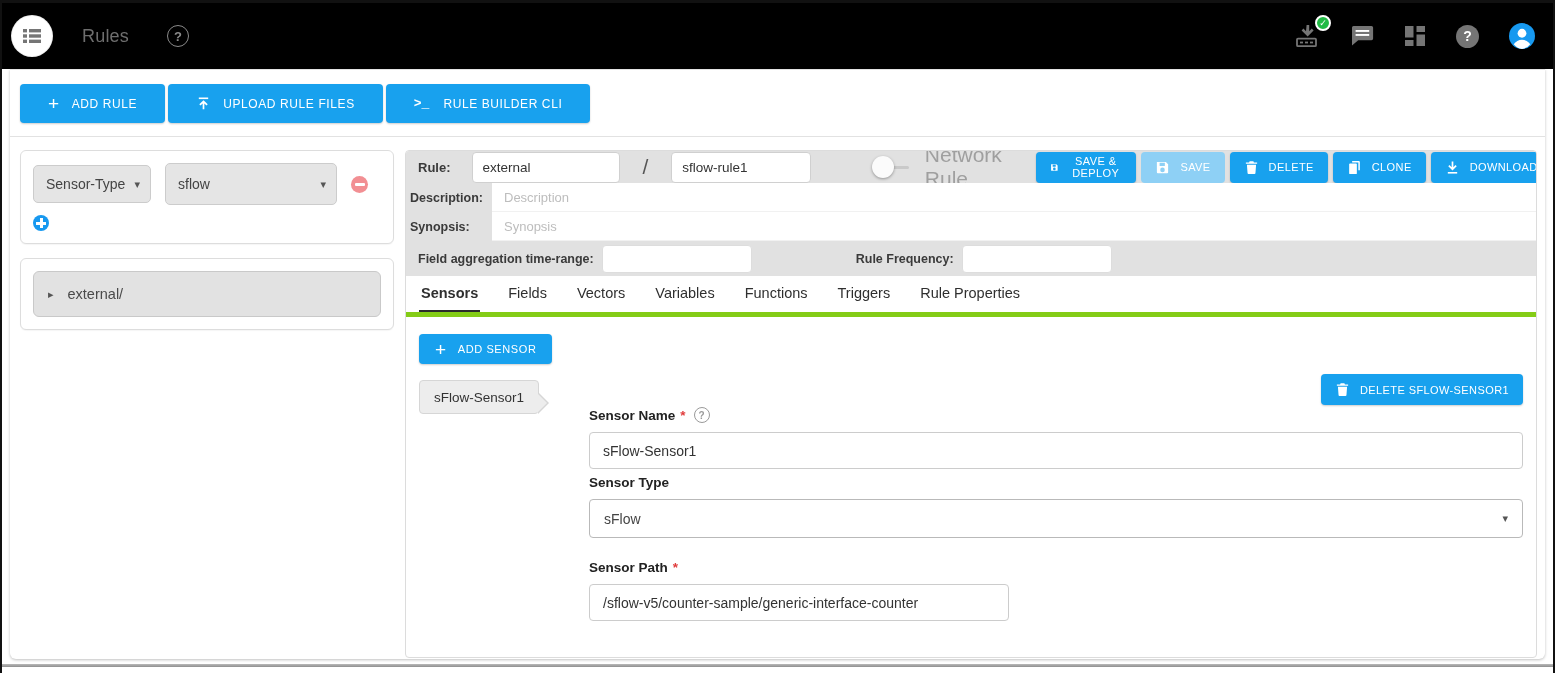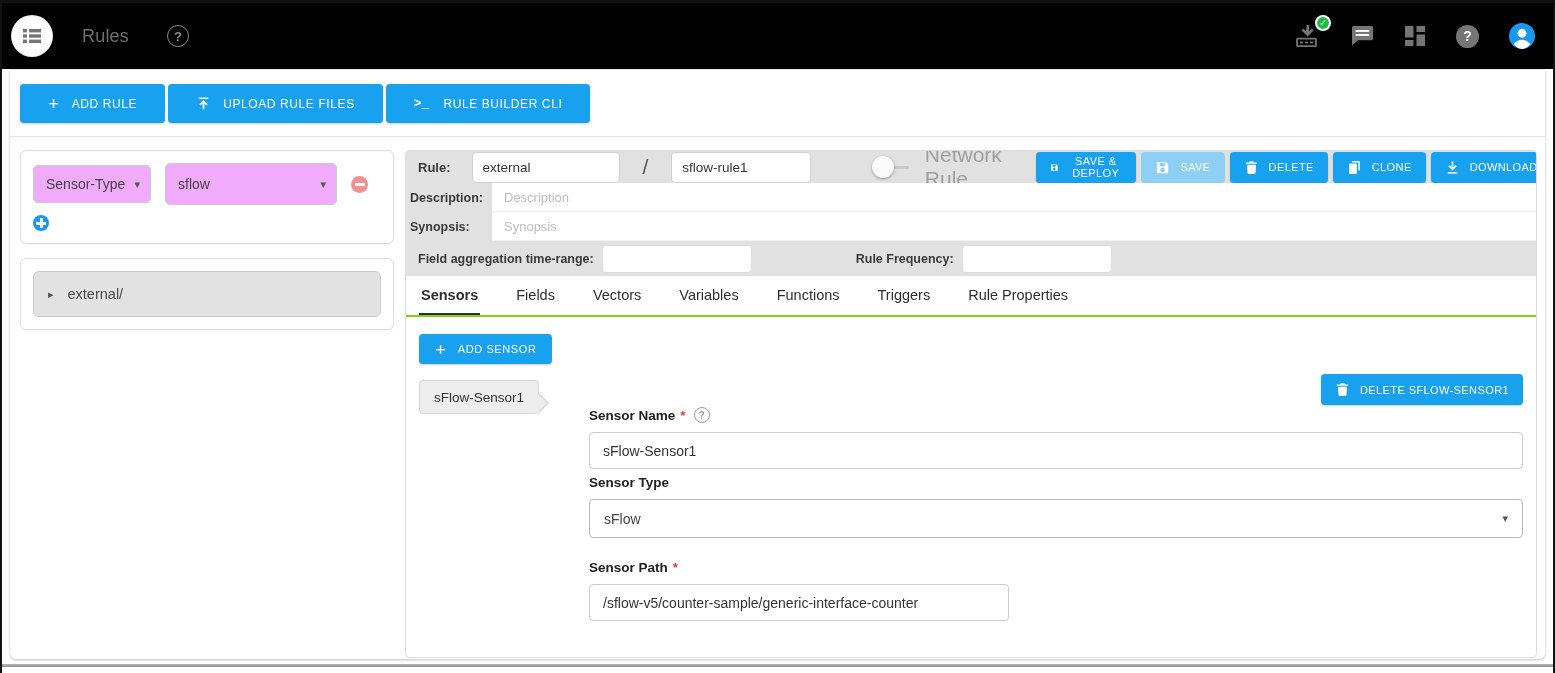--- a/index.html
+++ b/index.html
@@ -34,21 +34,21 @@
   .btn-lg { height:39px; padding:0 28px; }
   .plus-glyph { font-size:19px; font-weight:400; line-height:1; }
   .cli-glyph { font-family:"Liberation Mono", monospace; font-weight:bold; font-size:13px; letter-spacing:0; margin-right:2px;}
 
   
   .content { display:flex; align-items:flex-start; padding: 13px 8px 0 2px; height: 520px; }
   .left-col { width: 382px; flex:none; }
   .panel-card { background:#fff; border:1px solid #ddd; border-radius:6px; margin:0 0 14px 8px; padding:12px; box-shadow:0 1px 1px rgba(0,0,0,.04); }
   .selects-row { display:flex; align-items:center; gap:14px; }
   .fake-select { border:1px solid #ccc; border-radius:5px; height:38px; display:flex; align-items:center; justify-content:space-between;
-                 padding:0 10px 0 12px; font-size:14px; color:#444; cursor:pointer; background:#f0abfc; }
+                 padding:0 10px 0 12px; font-size:14px; color:#444; cursor:pointer; background:#e5e5e5; }
   .sel-type { width:118px; }
   .sel-value { width:172px; height:42px; }
   .caret { font-size:11px; color:#555; margin-left:8px; }
   .minus-circle { width:17px; height:17px; border-radius:50%; background:#f28f93; position:relative; cursor:pointer; flex:none; }
   .minus-circle::after { content:""; position:absolute; left:3.5px; top:7px; width:10px; height:3px; background:#fff; border-radius:1px; }
   .plus-circle { width:16px; height:16px; border-radius:50%; background:#1799f0; position:relative; cursor:pointer; margin-top:10px; }
   .plus-circle::before, .plus-circle::after { content:""; position:absolute; background:#fff; }
   .plus-circle::before { left:7px; top:3px; width:2.5px; height:10px; }
   .plus-circle::after { left:3px; top:7px; width:10px; height:2.5px; }
   .tree-item { background:#e2e2e2; border:1px solid #c9c9c9; border-radius:6px; height:46px; display:flex; align-items:center;
@@ -77,21 +77,21 @@
   .meta-label { background:#e1e1e1; width:86px; flex:none; display:flex; align-items:center; padding-left:4px;
                 font-size:12.5px; font-weight:bold; color:#3a3a3a; }
   .meta-input { flex:1; border:none; border-bottom:1px solid #f1f1f1; font-family:inherit; font-size:13px; padding:0 12px; color:#333; outline:none; }
   .meta-input::placeholder { color:#bdbdbd; }
 
   .agg-row { background:#e1e1e1; height:35px; display:flex; align-items:center; padding:0 12px; gap:8px; }
   .agg-row .lbl { font-size:12.5px; font-weight:bold; color:#3a3a3a; }
   .agg-input { width:150px; height:28px; border:1px solid #ddd; border-radius:4px; background:#fff; outline:none; font-family:inherit; font-size:13px; padding:0 8px;}
   .gap16 { width:88px; }
 
-  .tabs { display:flex; gap:34px; padding:0 13px; border-bottom:2px solid #84cc16; height:41px; }
+  .tabs { display:flex; gap:26px; padding:0 13px; border-bottom:5px solid #84cc16; height:41px; }
   .tab { font-size:14.5px; color:#2f2f2f; display:flex; align-items:center; padding:0 2px; cursor:pointer; border-bottom:2px solid transparent; }
   .tab.active { font-weight:bold; border-bottom-color:#2b2b2b; }
 
   .tab-body { padding:17px 13px 0 13px; }
   .btn-addsensor { height:30px; padding:0 16px; font-size:11px; gap:11px; }
   .sensor-layout { display:flex; margin-top:10px; }
   .sensor-rail { width:145px; flex:none; padding-top:6px; }
   .sensor-item { position:relative; height:34px; background:#ededed; border:1px solid #d6d6d6; border-radius:4px;
                  display:flex; align-items:center; padding-left:14px; font-size:13.5px; color:#333; cursor:pointer; width:120px; }
   .sensor-item::before { content:""; position:absolute; right:-11px; top:11px; border:11px solid transparent; border-right:none; border-left:11px solid #d6d6d6; }

